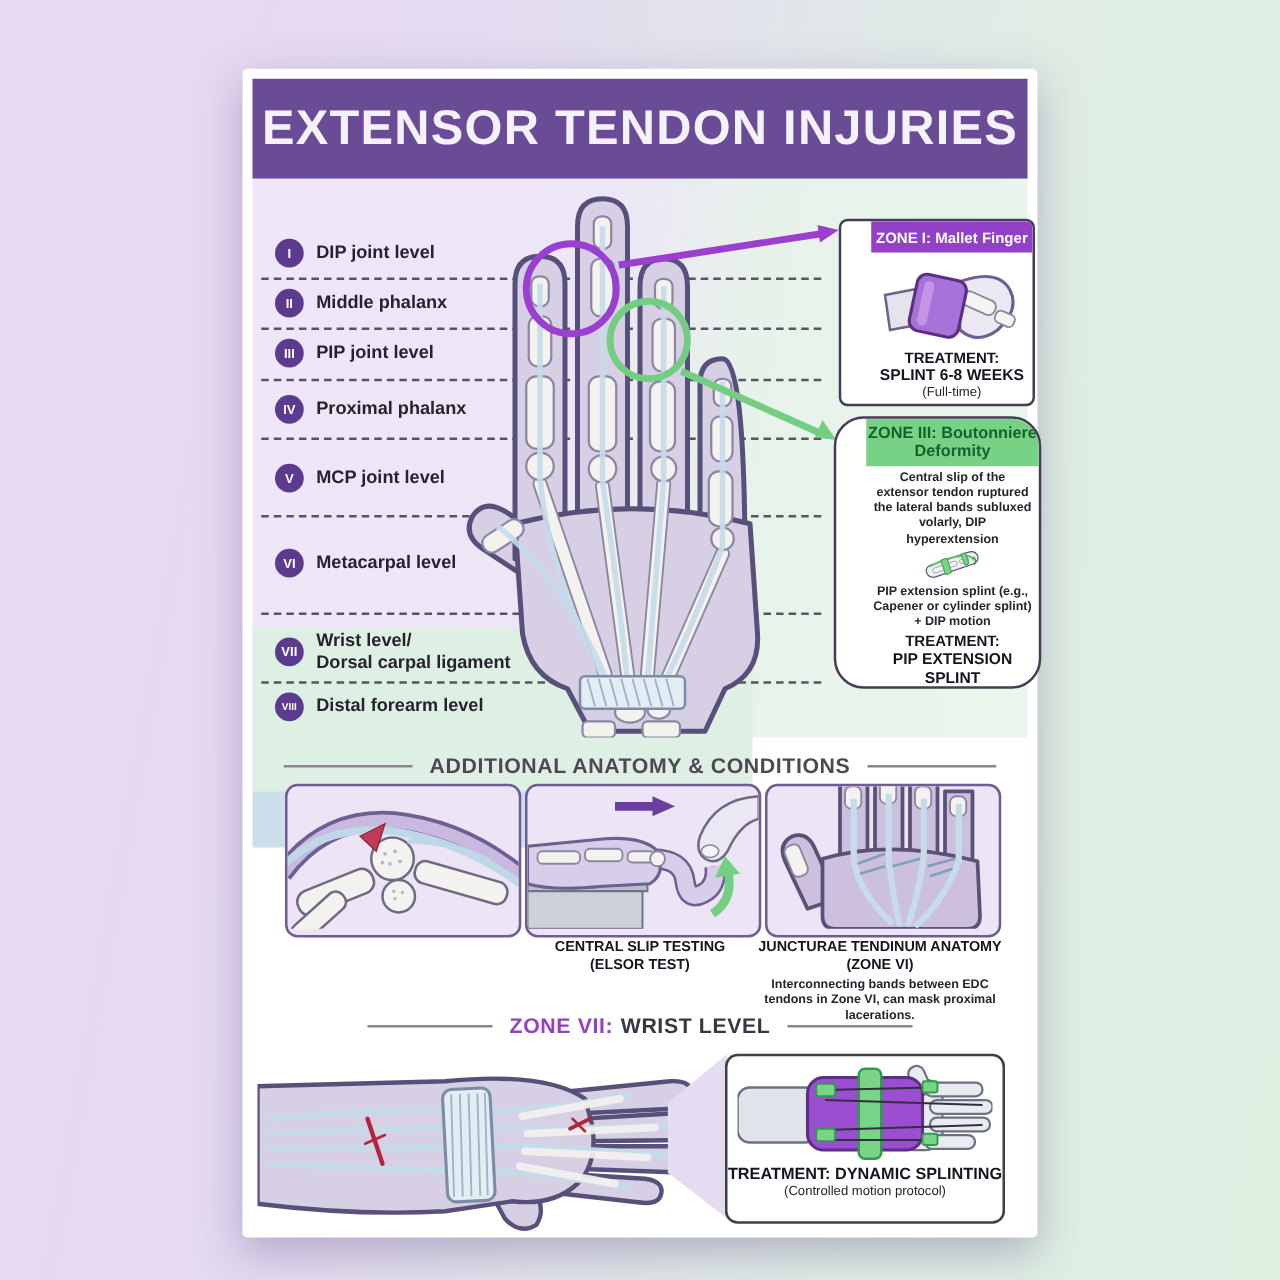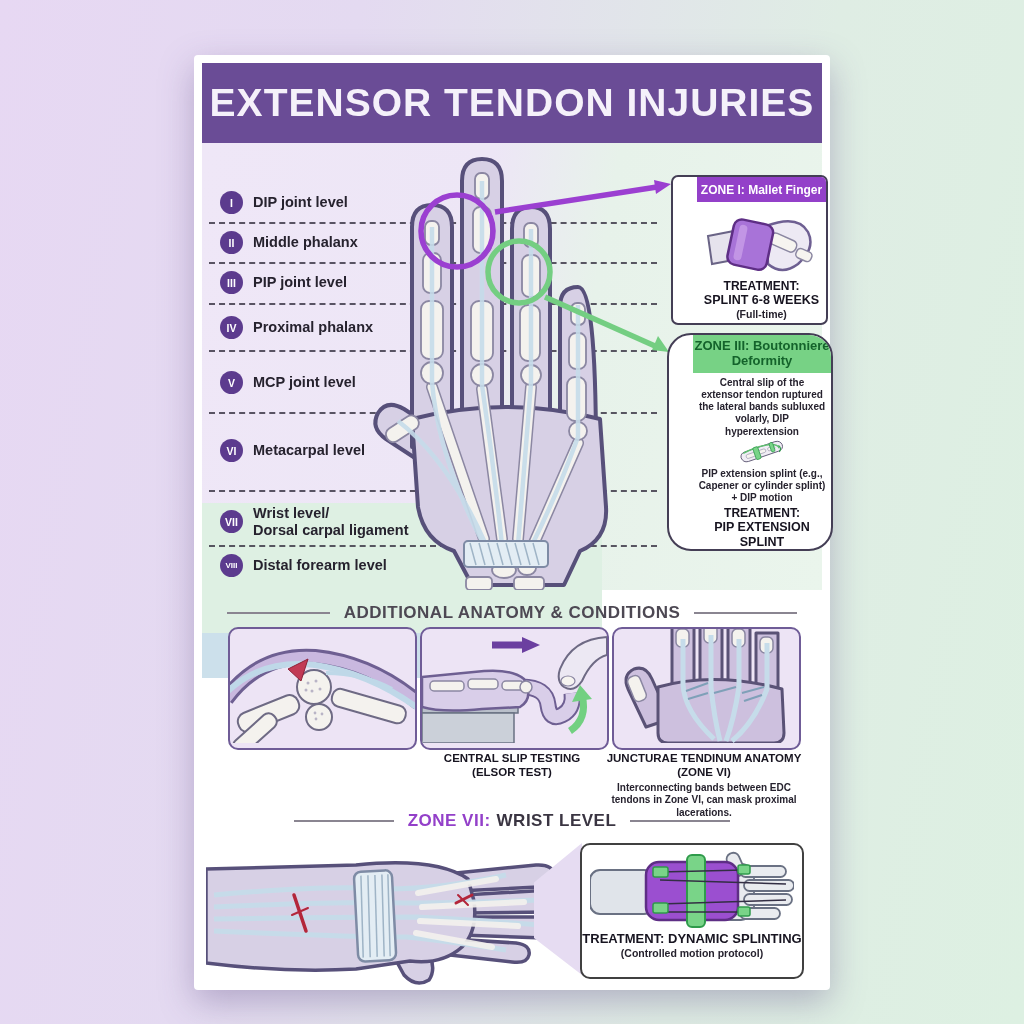--- a/index.html
+++ b/index.html
@@ -32,21 +32,21 @@
     display:flex;flex-direction:column;align-items:center;padding-left:24px;}
   #zone1-box{left:477px;top:120px;width:129px;height:146px;}
   #zone1-head{width:100%;height:25px;background:#9340C9;color:#FFF;font-size:12px;font-weight:800;
     display:flex;align-items:center;justify-content:center;}
   #zone3-box{left:473px;top:278px;width:138px;height:214px;border-radius:24px;}
   #zone3-head{width:100%;background:#77D285;color:#14632B;font-size:13px;font-weight:800;
     text-align:center;line-height:1.15;padding:4px 0;white-space:pre-line;}
   .small-body{font-size:10px;font-weight:700;color:#26222E;text-align:center;line-height:1.22;padding:4px 5px 0 5px;}
   .treat-label{font-size:12px;font-weight:800;color:#171420;text-align:center;line-height:1.1;}
   .treat-main{font-size:12.5px;font-weight:800;color:#171420;text-align:center;line-height:1.15;}
-  .treat-note{font-size:10.5px;font-weight:700;color:#26222E;text-align:center;}
+  .treat-note{font-size:10.5px;font-weight:400;color:#26222E;text-align:center;}
   .divider{display:flex;align-items:center;gap:14px;}
   .divider:before,.divider:after{content:"";flex:1;border-top:2px solid #8A8591;}
   #add-div{left:33px;top:548px;width:570px;}
   #add-div .t{font-size:17px;font-weight:800;color:#4D4853;letter-spacing:.5px;}
   #z7-div{left:100px;top:756px;width:436px;}
   #z7-div .p{font-size:17px;font-weight:800;color:#9340C9;letter-spacing:.5px;margin-right:6px;}
   #z7-div .t{font-size:17px;font-weight:800;color:#3A3542;letter-spacing:.5px;}
   .panel{top:572px;width:185px;height:119px;background:#EDE4F5;border:2.5px solid #6F5C97;border-radius:10px;overflow:hidden;}
   .caption{top:697px;text-align:center;}
   .caption .ct{font-size:11.5px;font-weight:800;color:#171420;line-height:1.2;white-space:pre-line;}

